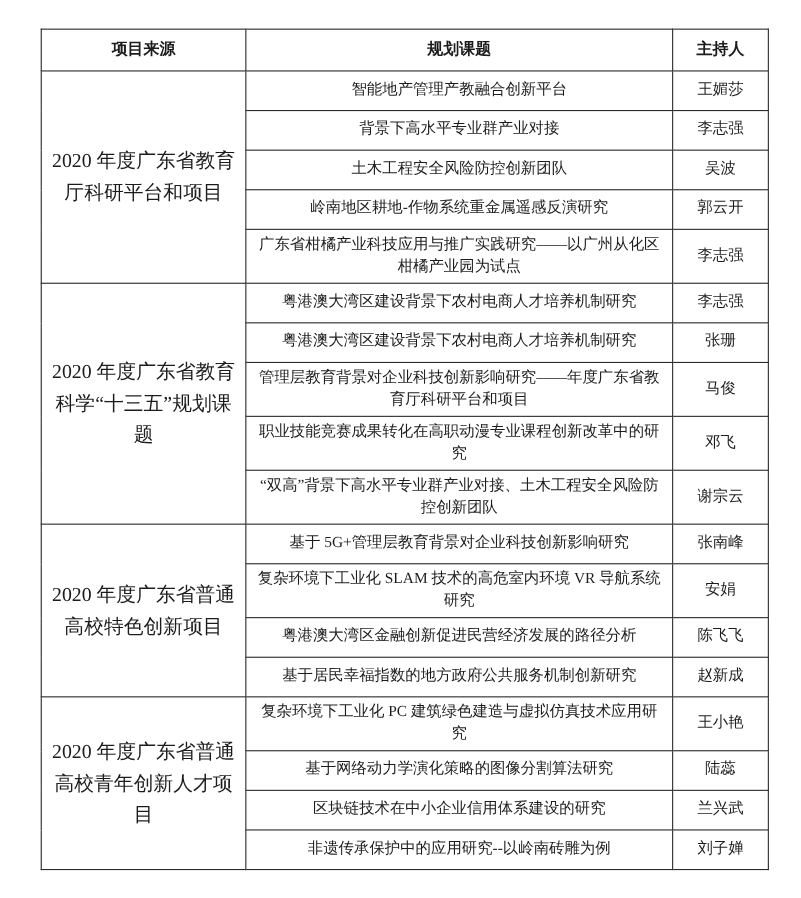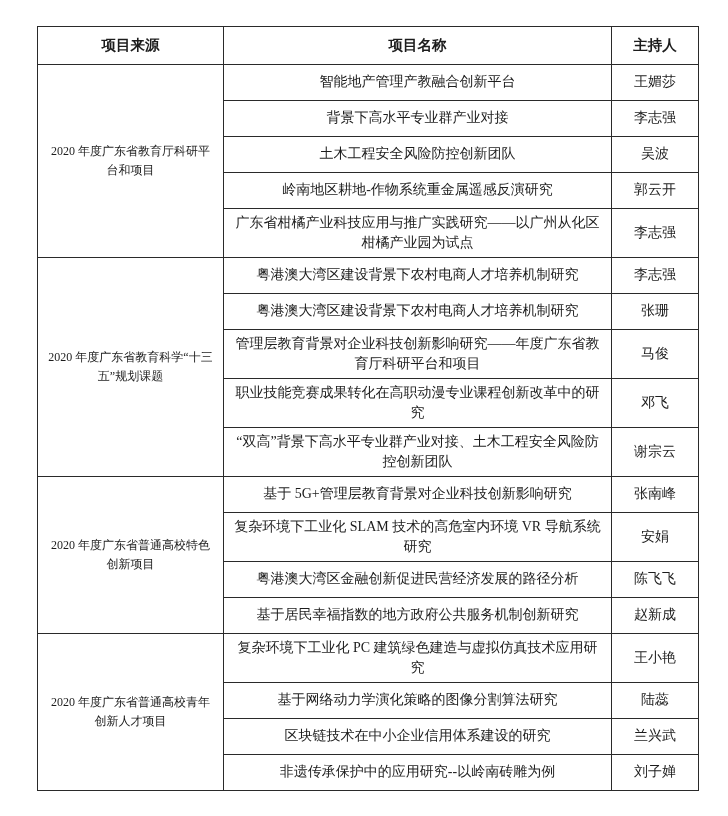--- a/index.html
+++ b/index.html
@@ -38,38 +38,38 @@
     word-break: break-all;
   }
   .project-table th {
     font-weight: bold;
     height: 33px;
     font-size: 14.5px;
   }
   .project-table tr.sr td { height: 31px; }  
   .project-table tr.dr td { height: 44px; }  
   .project-table td.source-cell {
-    font-size: 12px;
+    font-size: 18px;
     line-height: 1.6;
   }
 </style>
 </head>
 <body>
 
 <div class="page">
   <table class="project-table">
     <colgroup>
       <col class="c-source">
       <col class="c-name">
       <col class="c-leader">
     </colgroup>
     <thead>
       <tr>
         <th>项目来源</th>
-        <th>项目名称</th>
+        <th>规划课题</th>
         <th>主持人</th>
       </tr>
     </thead>
     <tbody>
 
       <tr class="sr">
         <td class="source-cell" rowspan="5">2020 年度广东省教育厅科研平台和项目</td>
         <td>智能地产管理产教融合创新平台</td>
         <td>王媚莎</td>
       </tr>

